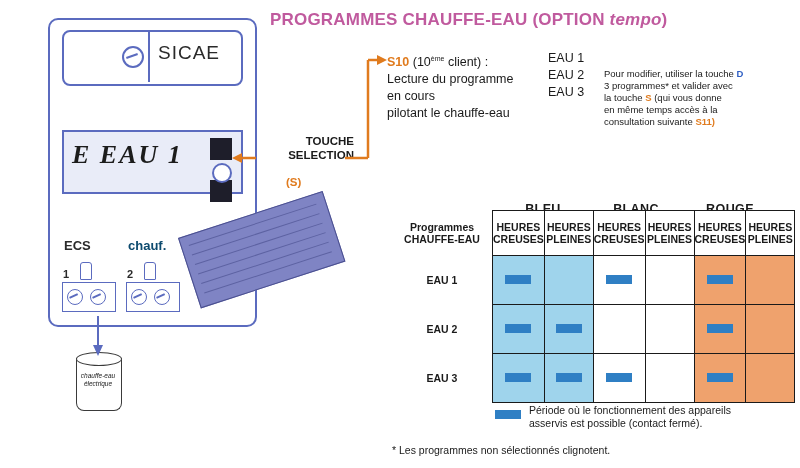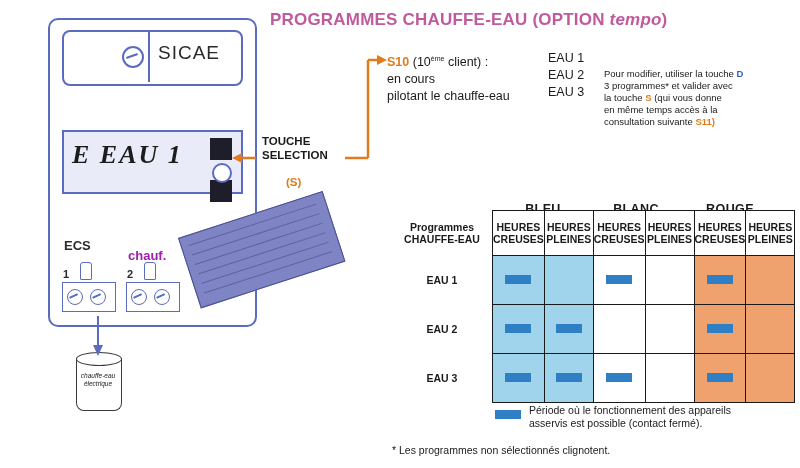--- a/index.html
+++ b/index.html
@@ -125,24 +125,24 @@
   }
   #label-ecs {
     left: 64px;
     top: 238px;
     font-size: 13px;
     font-weight: bold;
     color: #2a2a2a;
   }
   #label-chauf {
     left: 128px;
-    top: 248px;
+    top: 238px;
     font-size: 13px;
     font-weight: bold;
-    color: #a21caf;
+    color: #0c4a6e;
   }
   #label-teleinfo {
     left: 190px;
     top: 232px;
     width: 60px;
     font-size: 8px;
     font-style: italic;
     color: #2a2a2a;
     line-height: 10px;
   }
@@ -253,21 +253,21 @@
 
   
   #touche-selection {
     left: 262px;
     top: 134px;
     width: 92px;
     font-size: 11.5px;
     font-weight: bold;
     color: #1a1a1a;
     line-height: 14px;
-    text-align: left;
+    text-align: right;
   }
   #touche-s {
     left: 286px;
     top: 176px;
     font-size: 11.5px;
     font-weight: bold;
     color: #e07b1e;
   }
   svg.overlay {
     left: 0;
@@ -463,20 +463,21 @@
 
     <line x1="98" y1="316" x2="98" y2="350" stroke="#5b6bbf" stroke-width="2"></line>
     <polygon points="98,356 93,345 103,345" fill="#5b6bbf"></polygon>
   </svg>
 
   <div id="s10-block" class="abs">
     <div>
       <span class="code">S10</span>
       <span>(10</span><sup>ème</sup><span> client) :</span>
     </div>
+    <div>Lecture du programme</div>
     <div>en cours</div>
     <div>pilotant le chauffe-eau</div>
   </div>
 
   <div id="eau-list" class="abs">
     <div>EAU 1</div>
     <div>EAU 2</div>
     <div>EAU 3</div>
   </div>
 

